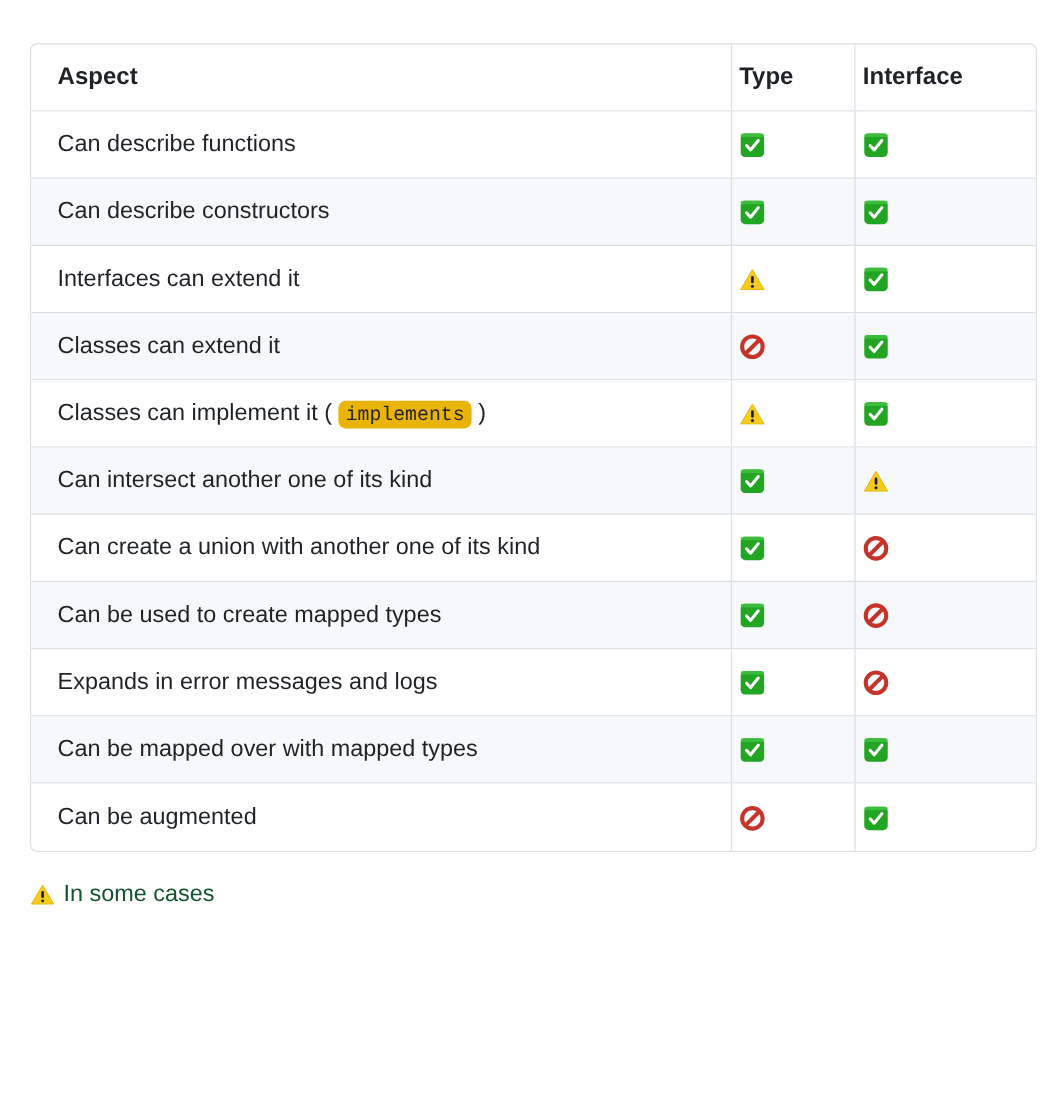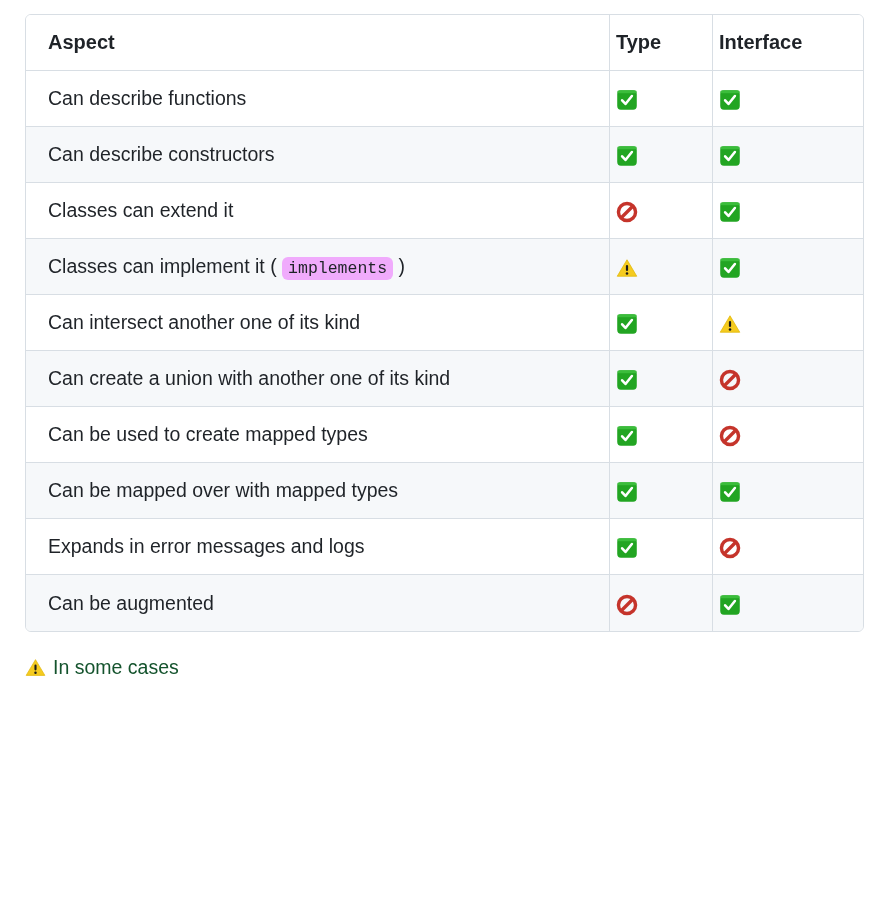--- a/index.html
+++ b/index.html
@@ -12,21 +12,21 @@
     height: 914px;
     font-family: "Liberation Sans", sans-serif;
     color: #1f2328;
     -webkit-font-smoothing: antialiased;
   }
   #page {
     position: relative;
     width: 885px;
     height: 914px;
     box-sizing: border-box;
-    padding: 14px 23px 0 25px;
+    padding: 36px 23px 0 25px;
   }
   table.compare {
     width: 837px;
     border-collapse: separate;
     border-spacing: 0;
     table-layout: fixed;
     border: 1px solid #d8dee4;
     border-radius: 6px;
     overflow: hidden;
     background: #ffffff;
@@ -72,21 +72,21 @@
     background: #ffffff;
   }
   .cell-aspect {
     white-space: nowrap;
     overflow: hidden;
     text-overflow: ellipsis;
   }
   code.inline-code {
     font-family: "Liberation Mono", "DejaVu Sans Mono", monospace;
     font-size: 16.5px;
-    background: #f0abfc;
+    background: #eab308;
     border-radius: 6px;
     padding: 2px 6px;
     color: #1f2328;
   }
   .footnote {
     margin-top: 24px;
     padding-left: 0px;
     font-size: 19.5px;
     color: #14532d;
     display: flex;
@@ -135,56 +135,69 @@
                 <rect x="2" y="2" width="32" height="5" rx="3" fill="#3fc13f" opacity="0.85"></rect>
                 <path d="M10 18.5 L15.5 24.5 L26 11.5" fill="none" stroke="#ffffff" stroke-width="4.2" stroke-linecap="round" stroke-linejoin="round"></path>
               </svg></span></td>
           <td class="center"><span class="glyph"><svg width="22" height="22" viewBox="0 0 36 36" aria-hidden="true">
                 <rect x="2" y="2" width="32" height="32" rx="6" fill="#22a522"></rect>
                 <rect x="2" y="2" width="32" height="5" rx="3" fill="#3fc13f" opacity="0.85"></rect>
                 <path d="M10 18.5 L15.5 24.5 L26 11.5" fill="none" stroke="#ffffff" stroke-width="4.2" stroke-linecap="round" stroke-linejoin="round"></path>
               </svg></span></td>
         </tr>
         <tr>
-          <td><span class="cell-aspect"><span>Classes can extend it</span></span></td>
-          <td class="center"><span class="glyph"><svg width="22" height="22" viewBox="0 0 36 36" aria-hidden="true">
-                <circle cx="18" cy="18" r="14" fill="none" stroke="#c5342b" stroke-width="5.6"></circle>
-                <line x1="8.2" y1="27.8" x2="27.8" y2="8.2" stroke="#c5342b" stroke-width="5.6" stroke-linecap="butt"></line>
-              </svg></span></td>
-          <td class="center"><span class="glyph"><svg width="22" height="22" viewBox="0 0 36 36" aria-hidden="true">
-                <rect x="2" y="2" width="32" height="32" rx="6" fill="#22a522"></rect>
-                <rect x="2" y="2" width="32" height="5" rx="3" fill="#3fc13f" opacity="0.85"></rect>
-                <path d="M10 18.5 L15.5 24.5 L26 11.5" fill="none" stroke="#ffffff" stroke-width="4.2" stroke-linecap="round" stroke-linejoin="round"></path>
-              </svg></span></td>
-        </tr>
-        <tr>
-          <td><span class="cell-aspect"><span>Classes can implement it (</span> <code class="inline-code">implements</code><span> )</span></span></td>
+          <td><span class="cell-aspect"><span>Interfaces can extend it</span></span></td>
           <td class="center"><span class="glyph"><svg width="22" height="22" viewBox="0 0 36 36" aria-hidden="true">
                 <path d="M18 4.5 L34 31.5 L2 31.5 Z" fill="#f5cb1f" stroke="#e0b500" stroke-width="1.2" stroke-linejoin="round"></path>
                 <rect x="16.2" y="13" width="3.6" height="10" rx="1.8" fill="#1a1a1a"></rect>
                 <circle cx="18" cy="27" r="2.1" fill="#1a1a1a"></circle>
               </svg></span></td>
           <td class="center"><span class="glyph"><svg width="22" height="22" viewBox="0 0 36 36" aria-hidden="true">
                 <rect x="2" y="2" width="32" height="32" rx="6" fill="#22a522"></rect>
                 <rect x="2" y="2" width="32" height="5" rx="3" fill="#3fc13f" opacity="0.85"></rect>
                 <path d="M10 18.5 L15.5 24.5 L26 11.5" fill="none" stroke="#ffffff" stroke-width="4.2" stroke-linecap="round" stroke-linejoin="round"></path>
               </svg></span></td>
         </tr>
         <tr>
-          <td><span class="cell-aspect"><span>Can intersect another one of its kind</span></span></td>
-          <td class="center"><span class="glyph"><svg width="22" height="22" viewBox="0 0 36 36" aria-hidden="true">
-                <rect x="2" y="2" width="32" height="32" rx="6" fill="#22a522"></rect>
-                <rect x="2" y="2" width="32" height="5" rx="3" fill="#3fc13f" opacity="0.85"></rect>
-                <path d="M10 18.5 L15.5 24.5 L26 11.5" fill="none" stroke="#ffffff" stroke-width="4.2" stroke-linecap="round" stroke-linejoin="round"></path>
-              </svg></span></td>
+          <td><span class="cell-aspect"><span>Classes can extend it</span></span></td>
+          <td class="center"><span class="glyph"><svg width="22" height="22" viewBox="0 0 36 36" aria-hidden="true">
+                <circle cx="18" cy="18" r="14" fill="none" stroke="#c5342b" stroke-width="5.6"></circle>
+                <line x1="8.2" y1="27.8" x2="27.8" y2="8.2" stroke="#c5342b" stroke-width="5.6" stroke-linecap="butt"></line>
+              </svg></span></td>
+          <td class="center"><span class="glyph"><svg width="22" height="22" viewBox="0 0 36 36" aria-hidden="true">
+                <rect x="2" y="2" width="32" height="32" rx="6" fill="#22a522"></rect>
+                <rect x="2" y="2" width="32" height="5" rx="3" fill="#3fc13f" opacity="0.85"></rect>
+                <path d="M10 18.5 L15.5 24.5 L26 11.5" fill="none" stroke="#ffffff" stroke-width="4.2" stroke-linecap="round" stroke-linejoin="round"></path>
+              </svg></span></td>
+        </tr>
+        <tr>
+          <td><span class="cell-aspect"><span>Classes can implement it (</span> <code class="inline-code">implements</code><span> )</span></span></td>
           <td class="center"><span class="glyph"><svg width="22" height="22" viewBox="0 0 36 36" aria-hidden="true">
                 <path d="M18 4.5 L34 31.5 L2 31.5 Z" fill="#f5cb1f" stroke="#e0b500" stroke-width="1.2" stroke-linejoin="round"></path>
                 <rect x="16.2" y="13" width="3.6" height="10" rx="1.8" fill="#1a1a1a"></rect>
                 <circle cx="18" cy="27" r="2.1" fill="#1a1a1a"></circle>
               </svg></span></td>
+          <td class="center"><span class="glyph"><svg width="22" height="22" viewBox="0 0 36 36" aria-hidden="true">
+                <rect x="2" y="2" width="32" height="32" rx="6" fill="#22a522"></rect>
+                <rect x="2" y="2" width="32" height="5" rx="3" fill="#3fc13f" opacity="0.85"></rect>
+                <path d="M10 18.5 L15.5 24.5 L26 11.5" fill="none" stroke="#ffffff" stroke-width="4.2" stroke-linecap="round" stroke-linejoin="round"></path>
+              </svg></span></td>
+        </tr>
+        <tr>
+          <td><span class="cell-aspect"><span>Can intersect another one of its kind</span></span></td>
+          <td class="center"><span class="glyph"><svg width="22" height="22" viewBox="0 0 36 36" aria-hidden="true">
+                <rect x="2" y="2" width="32" height="32" rx="6" fill="#22a522"></rect>
+                <rect x="2" y="2" width="32" height="5" rx="3" fill="#3fc13f" opacity="0.85"></rect>
+                <path d="M10 18.5 L15.5 24.5 L26 11.5" fill="none" stroke="#ffffff" stroke-width="4.2" stroke-linecap="round" stroke-linejoin="round"></path>
+              </svg></span></td>
+          <td class="center"><span class="glyph"><svg width="22" height="22" viewBox="0 0 36 36" aria-hidden="true">
+                <path d="M18 4.5 L34 31.5 L2 31.5 Z" fill="#f5cb1f" stroke="#e0b500" stroke-width="1.2" stroke-linejoin="round"></path>
+                <rect x="16.2" y="13" width="3.6" height="10" rx="1.8" fill="#1a1a1a"></rect>
+                <circle cx="18" cy="27" r="2.1" fill="#1a1a1a"></circle>
+              </svg></span></td>
         </tr>
         <tr>
           <td><span class="cell-aspect"><span>Can create a union with another one of its kind</span></span></td>
           <td class="center"><span class="glyph"><svg width="22" height="22" viewBox="0 0 36 36" aria-hidden="true">
                 <rect x="2" y="2" width="32" height="32" rx="6" fill="#22a522"></rect>
                 <rect x="2" y="2" width="32" height="5" rx="3" fill="#3fc13f" opacity="0.85"></rect>
                 <path d="M10 18.5 L15.5 24.5 L26 11.5" fill="none" stroke="#ffffff" stroke-width="4.2" stroke-linecap="round" stroke-linejoin="round"></path>
               </svg></span></td>
           <td class="center"><span class="glyph"><svg width="22" height="22" viewBox="0 0 36 36" aria-hidden="true">
                 <circle cx="18" cy="18" r="14" fill="none" stroke="#c5342b" stroke-width="5.6"></circle>
@@ -197,42 +210,42 @@
                 <rect x="2" y="2" width="32" height="32" rx="6" fill="#22a522"></rect>
                 <rect x="2" y="2" width="32" height="5" rx="3" fill="#3fc13f" opacity="0.85"></rect>
                 <path d="M10 18.5 L15.5 24.5 L26 11.5" fill="none" stroke="#ffffff" stroke-width="4.2" stroke-linecap="round" stroke-linejoin="round"></path>
               </svg></span></td>
           <td class="center"><span class="glyph"><svg width="22" height="22" viewBox="0 0 36 36" aria-hidden="true">
                 <circle cx="18" cy="18" r="14" fill="none" stroke="#c5342b" stroke-width="5.6"></circle>
                 <line x1="8.2" y1="27.8" x2="27.8" y2="8.2" stroke="#c5342b" stroke-width="5.6" stroke-linecap="butt"></line>
               </svg></span></td>
         </tr>
         <tr>
+          <td><span class="cell-aspect"><span>Expands in error messages and logs</span></span></td>
+          <td class="center"><span class="glyph"><svg width="22" height="22" viewBox="0 0 36 36" aria-hidden="true">
+                <rect x="2" y="2" width="32" height="32" rx="6" fill="#22a522"></rect>
+                <rect x="2" y="2" width="32" height="5" rx="3" fill="#3fc13f" opacity="0.85"></rect>
+                <path d="M10 18.5 L15.5 24.5 L26 11.5" fill="none" stroke="#ffffff" stroke-width="4.2" stroke-linecap="round" stroke-linejoin="round"></path>
+              </svg></span></td>
+          <td class="center"><span class="glyph"><svg width="22" height="22" viewBox="0 0 36 36" aria-hidden="true">
+                <circle cx="18" cy="18" r="14" fill="none" stroke="#c5342b" stroke-width="5.6"></circle>
+                <line x1="8.2" y1="27.8" x2="27.8" y2="8.2" stroke="#c5342b" stroke-width="5.6" stroke-linecap="butt"></line>
+              </svg></span></td>
+        </tr>
+        <tr>
           <td><span class="cell-aspect"><span>Can be mapped over with mapped types</span></span></td>
           <td class="center"><span class="glyph"><svg width="22" height="22" viewBox="0 0 36 36" aria-hidden="true">
                 <rect x="2" y="2" width="32" height="32" rx="6" fill="#22a522"></rect>
                 <rect x="2" y="2" width="32" height="5" rx="3" fill="#3fc13f" opacity="0.85"></rect>
                 <path d="M10 18.5 L15.5 24.5 L26 11.5" fill="none" stroke="#ffffff" stroke-width="4.2" stroke-linecap="round" stroke-linejoin="round"></path>
               </svg></span></td>
           <td class="center"><span class="glyph"><svg width="22" height="22" viewBox="0 0 36 36" aria-hidden="true">
                 <rect x="2" y="2" width="32" height="32" rx="6" fill="#22a522"></rect>
                 <rect x="2" y="2" width="32" height="5" rx="3" fill="#3fc13f" opacity="0.85"></rect>
                 <path d="M10 18.5 L15.5 24.5 L26 11.5" fill="none" stroke="#ffffff" stroke-width="4.2" stroke-linecap="round" stroke-linejoin="round"></path>
-              </svg></span></td>
-        </tr>
-        <tr>
-          <td><span class="cell-aspect"><span>Expands in error messages and logs</span></span></td>
-          <td class="center"><span class="glyph"><svg width="22" height="22" viewBox="0 0 36 36" aria-hidden="true">
-                <rect x="2" y="2" width="32" height="32" rx="6" fill="#22a522"></rect>
-                <rect x="2" y="2" width="32" height="5" rx="3" fill="#3fc13f" opacity="0.85"></rect>
-                <path d="M10 18.5 L15.5 24.5 L26 11.5" fill="none" stroke="#ffffff" stroke-width="4.2" stroke-linecap="round" stroke-linejoin="round"></path>
-              </svg></span></td>
-          <td class="center"><span class="glyph"><svg width="22" height="22" viewBox="0 0 36 36" aria-hidden="true">
-                <circle cx="18" cy="18" r="14" fill="none" stroke="#c5342b" stroke-width="5.6"></circle>
-                <line x1="8.2" y1="27.8" x2="27.8" y2="8.2" stroke="#c5342b" stroke-width="5.6" stroke-linecap="butt"></line>
               </svg></span></td>
         </tr>
         <tr>
           <td><span class="cell-aspect"><span>Can be augmented</span></span></td>
           <td class="center"><span class="glyph"><svg width="22" height="22" viewBox="0 0 36 36" aria-hidden="true">
                 <circle cx="18" cy="18" r="14" fill="none" stroke="#c5342b" stroke-width="5.6"></circle>
                 <line x1="8.2" y1="27.8" x2="27.8" y2="8.2" stroke="#c5342b" stroke-width="5.6" stroke-linecap="butt"></line>
               </svg></span></td>
           <td class="center"><span class="glyph"><svg width="22" height="22" viewBox="0 0 36 36" aria-hidden="true">
                 <rect x="2" y="2" width="32" height="32" rx="6" fill="#22a522"></rect>

